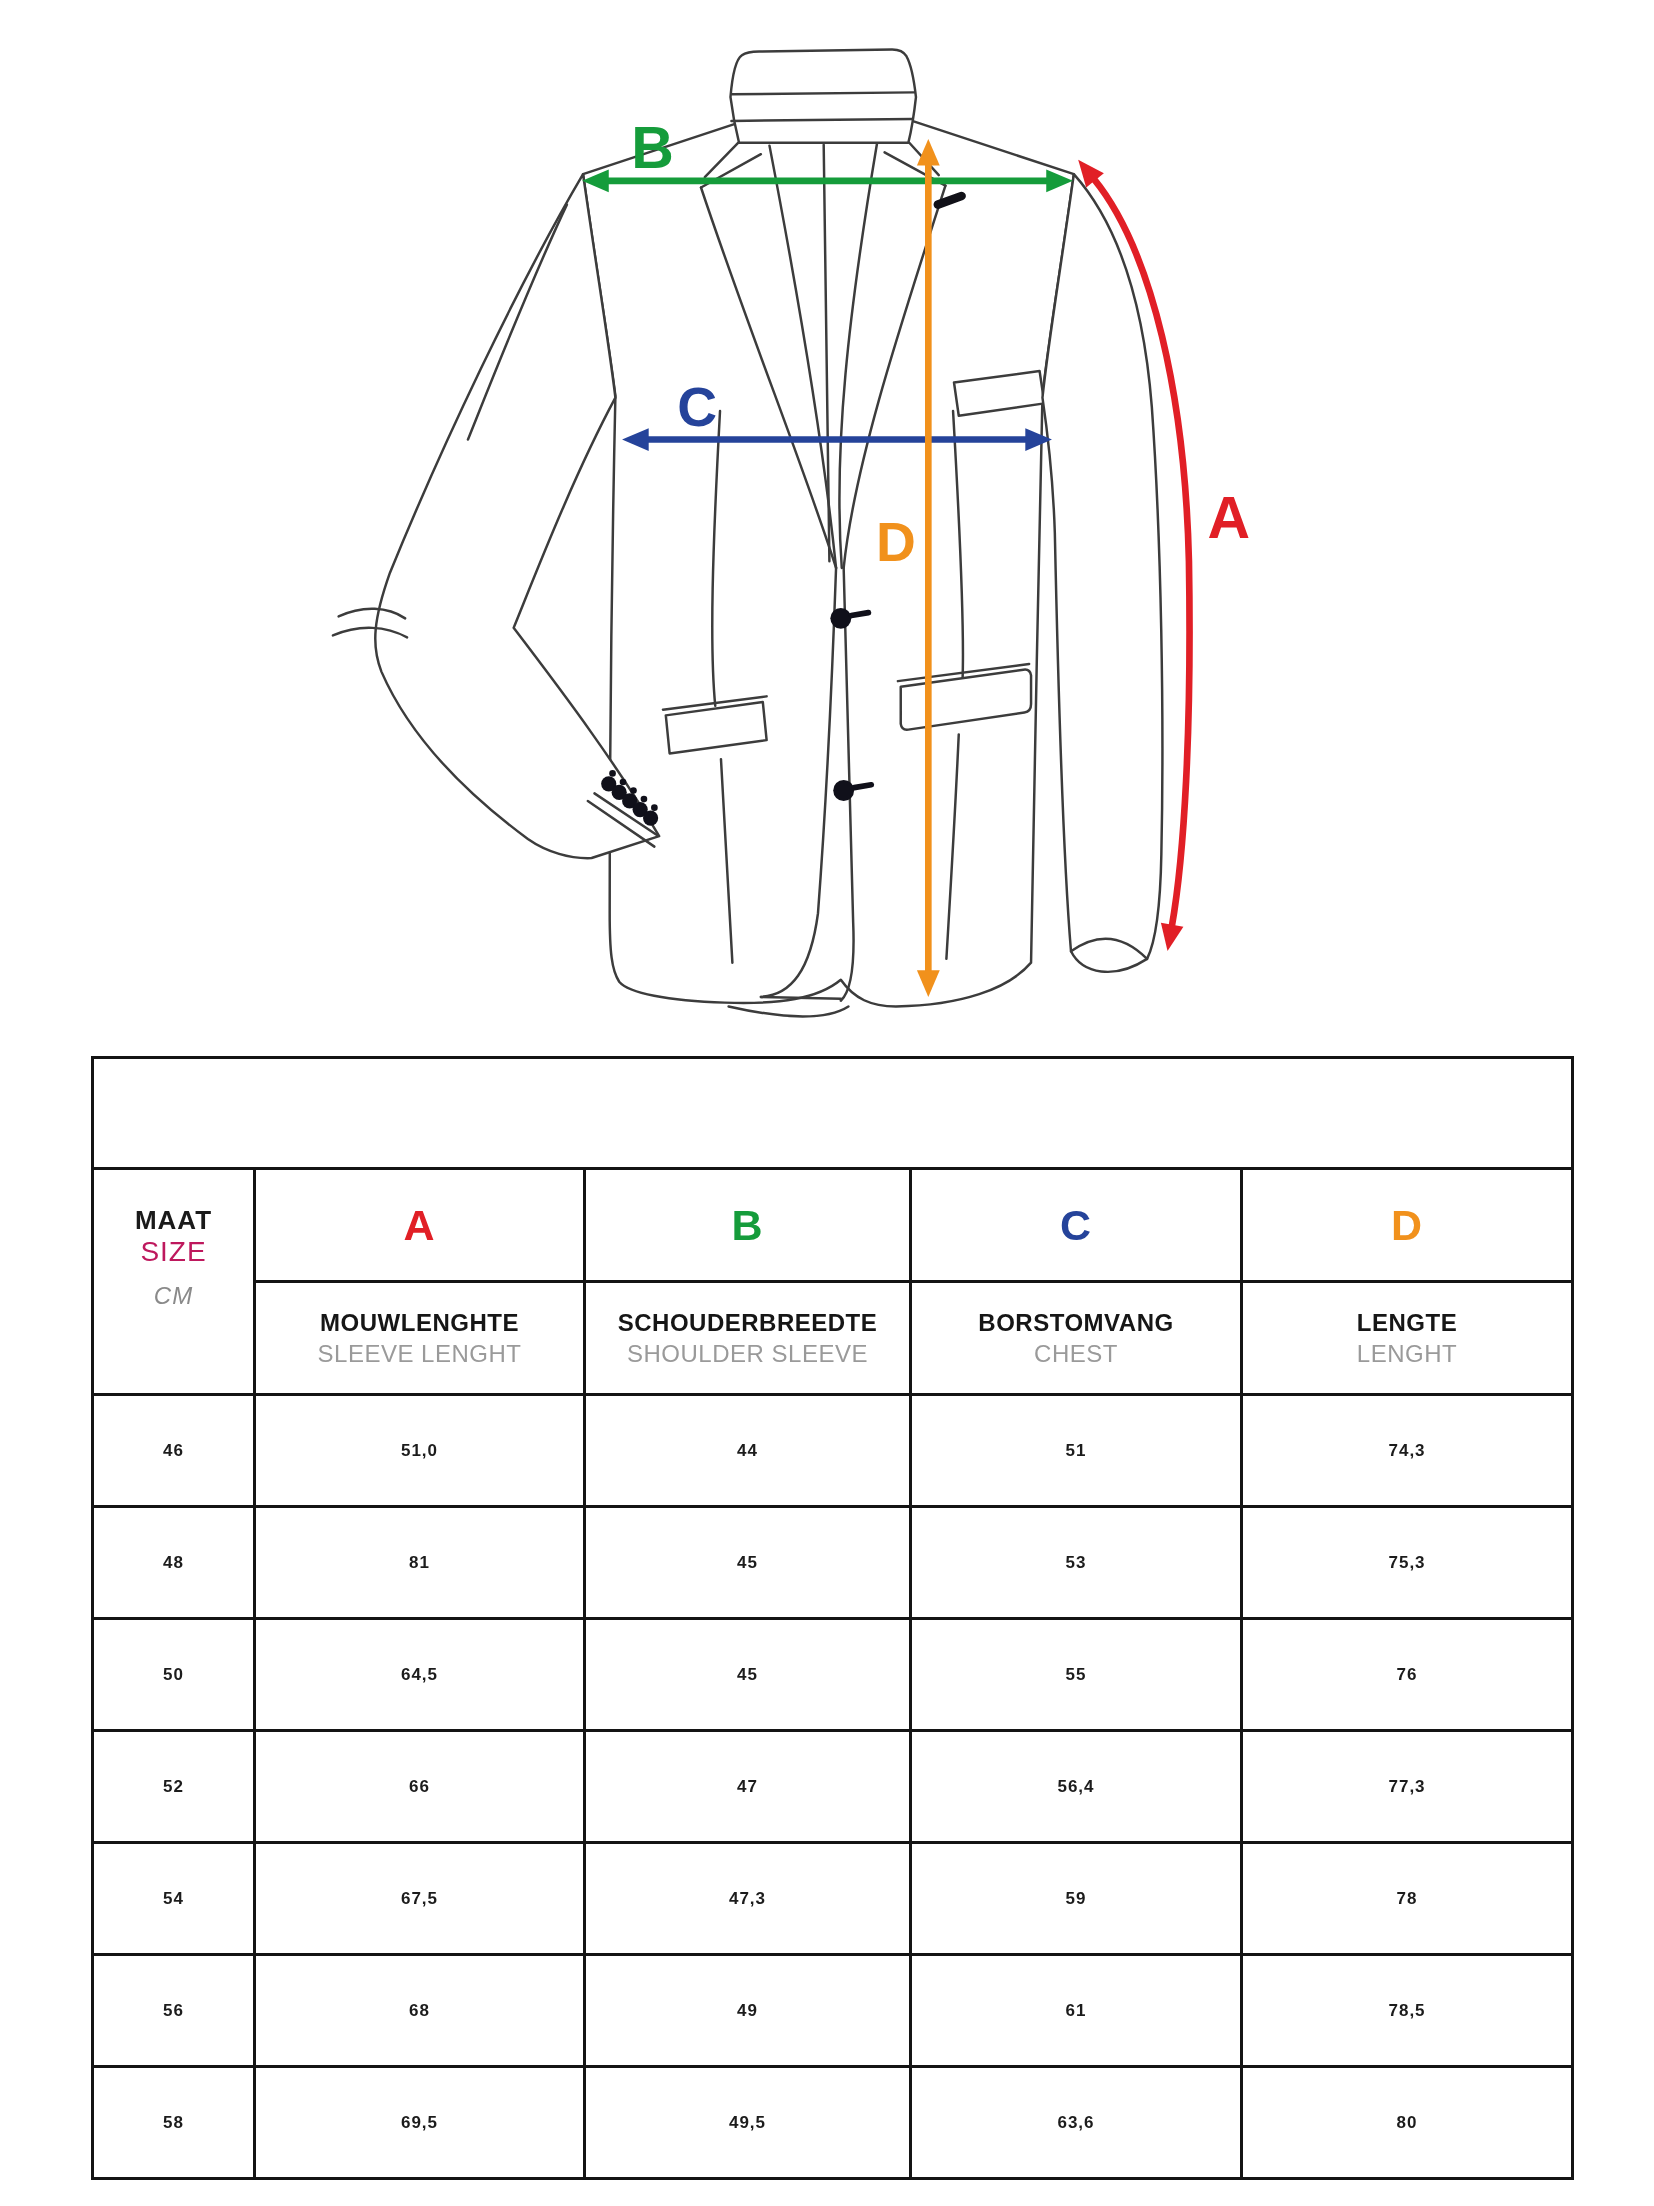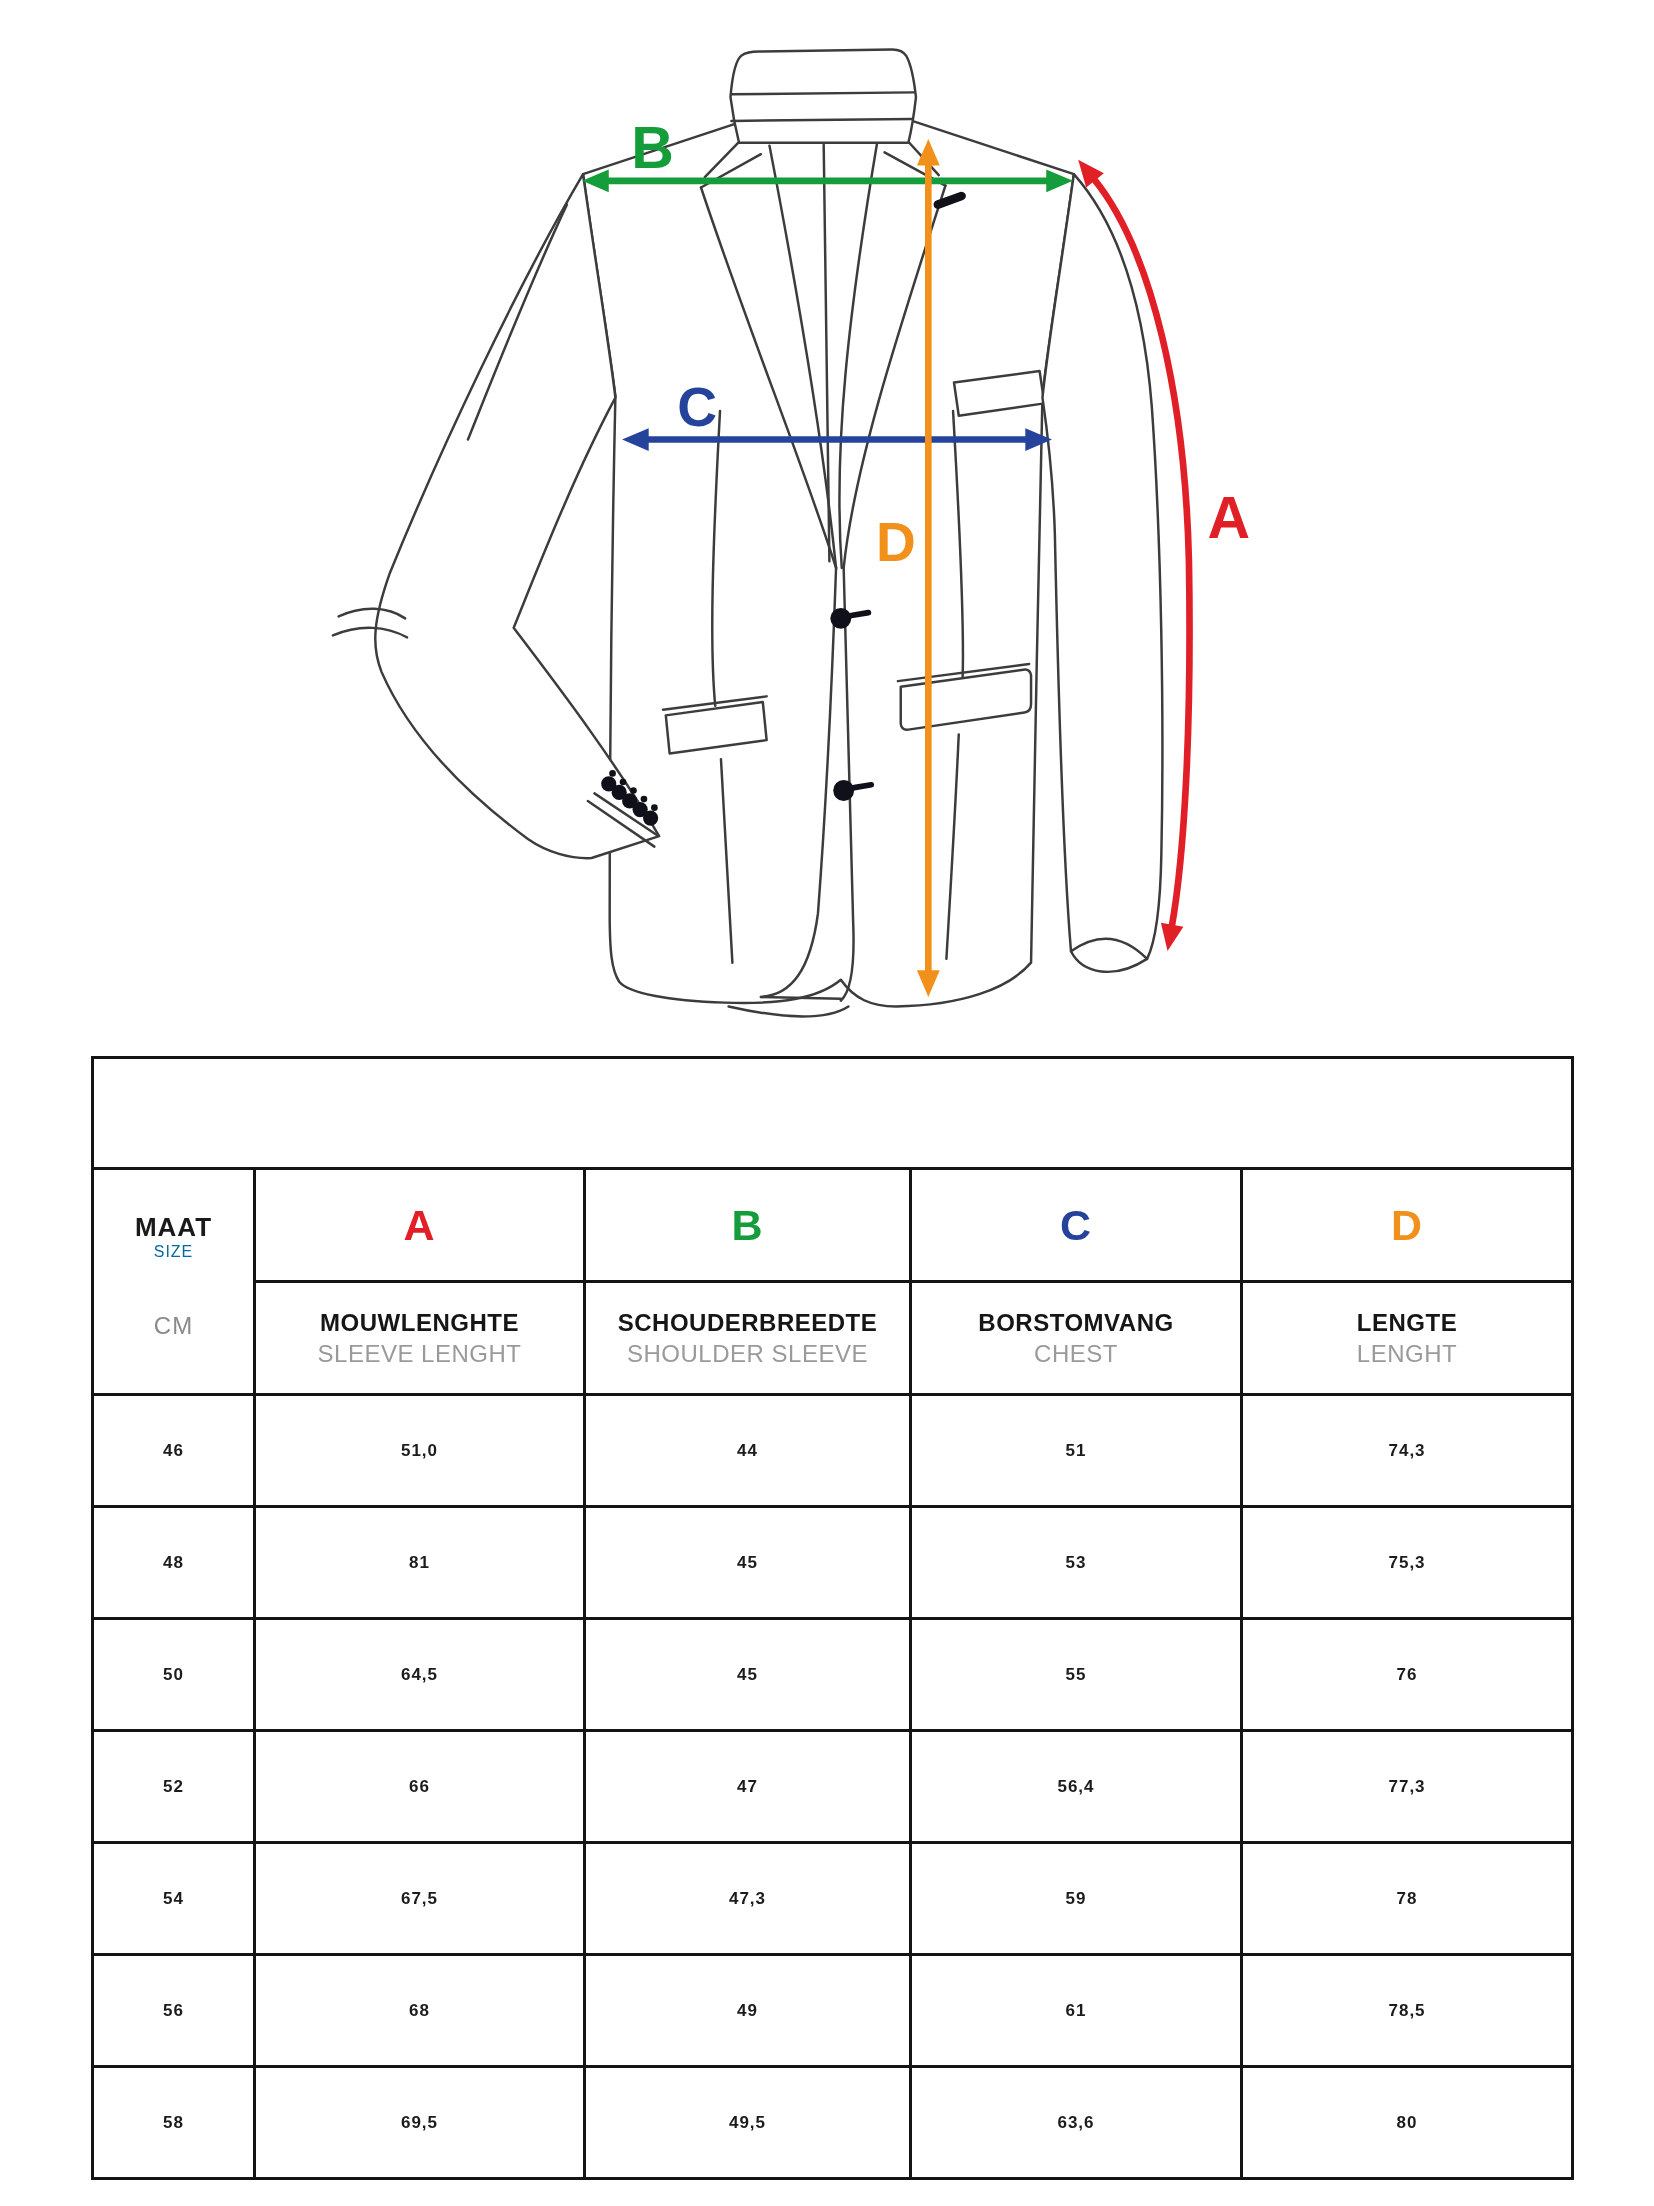--- a/index.html
+++ b/index.html
@@ -24,23 +24,23 @@
     background:#fff;
   }
   tr.blank-row td{height:84px;}
   tr.letter-row td{height:86px;}
   tr.label-row td{height:86px;margin-top:6px;}
   tr.data-row td{height:85px;}
 
   td.maat-cell{vertical-align:middle;}
   .maat-inner{display:flex;flex-direction:column;height:177px;}
   .maat-top{flex:1;display:flex;flex-direction:column;align-items:center;justify-content:center;}
-  .maat-bottom{flex:1;display:flex;align-items:center;justify-content:center;}
+  .maat-bottom{flex:1;display:flex;justify-content:center;font-style:italic;}
   .maat-primary{font-size:26px;font-weight:700;color:#1a1a1a;letter-spacing:1px;line-height:1.15;}
-  .maat-secondary{font-size:16px;font-weight:400;color:#0369a1;letter-spacing:1px;line-height:1.15;}
+  .maat-secondary{font-size:28px;font-weight:400;color:#be185d;letter-spacing:1px;line-height:1.15;}
   .unit-label{font-size:24px;font-weight:400;color:#8a8a8a;letter-spacing:1px;}
 
   td.letter-cell{font-size:43px;font-weight:700;letter-spacing:1px;}
   .col-name-nl{font-size:24px;font-weight:700;color:#161616;letter-spacing:0.5px;line-height:1.3;}
   .col-name-en{font-size:24px;font-weight:400;color:#9a9a9a;letter-spacing:0.5px;line-height:1.3;}
   td.size-cell-td, td.value-cell-td{font-size:17px;font-weight:600;color:#1c1c1c;letter-spacing:1px;}
 </style>
 </head>
 <body>
 

